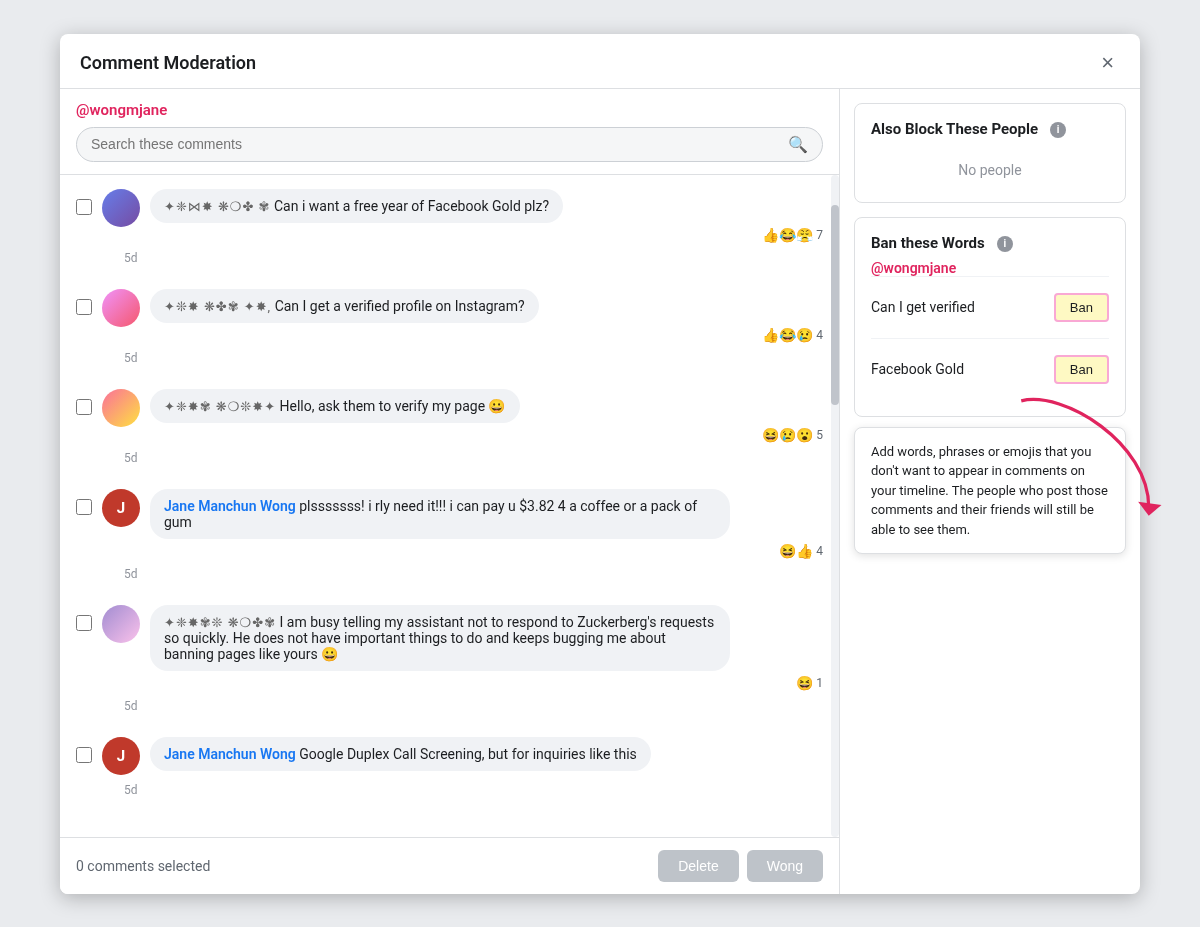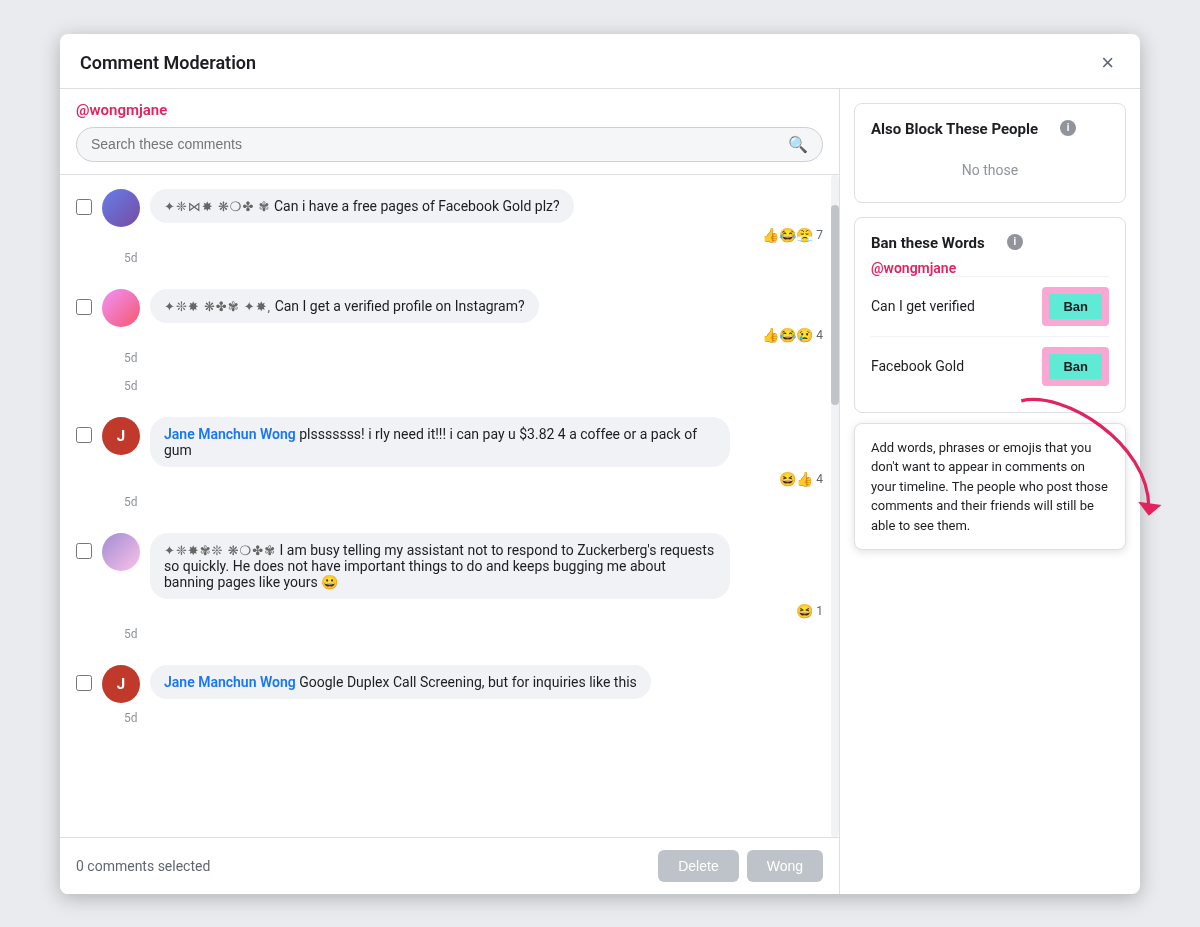--- a/index.html
+++ b/index.html
@@ -211,22 +211,22 @@
       border: 1px solid #dddfe2;
       border-radius: 8px;
       margin: 14px 14px 0 14px;
       padding: 16px;
     }
     .panel-card-title {
       font-size: 15px;
       font-weight: 700;
       color: #1c1e21;
       display: flex;
-      align-items: flex-start;
-      gap: 22px;
+      align-items: flex-end;
+      gap: 12px;
     }
     .info-icon {
       width: 16px;
       height: 16px;
       border-radius: 50%;
       background: #90949c;
       color: white;
       font-size: 10px;
       display: inline-flex;
       align-items: center;
@@ -246,36 +246,36 @@
     .ban-words-user {
       color: #e0245e;
       font-weight: 600;
       font-size: 14px;
       margin-top: 8px;
     }
     .ban-word-row {
       display: flex;
       align-items: center;
       justify-content: space-between;
-      padding: 10px 0;
+      padding: 16px 0;
       border-top: 1px solid #f0f2f5;
     }
     .ban-word-label {
       font-size: 14px;
       color: #1c1e21;
     }
     .ban-btn {
-      border: 7px solid #f9a8d4;
-      background: #5eead4;
+      border: 2px solid #f9a8d4;
+      background: #fef9c3;
       border-radius: 4px;
       padding: 5px 14px;
       font-size: 13px;
       color: #1c1e21;
       cursor: pointer;
-      font-weight: 700;
+      font-weight: 400;
     }
     .tooltip-card {
       background: #fff;
       border: 1px solid #dddfe2;
       border-radius: 8px;
       margin: 10px 14px 0 14px;
       padding: 14px 16px;
       box-shadow: 0 2px 8px rgba(0,0,0,0.12);
       font-size: 13px;
       color: #1c1e21;
@@ -338,21 +338,21 @@
 
       <div class="comments-container">
         <div class="comments-list">
 
           <div class="comment-item">
             <input type="checkbox" class="comment-checkbox" style="">
             <div class="avatar avatar-1"></div>
             <div class="comment-content-wrap">
               <div class="comment-bubble">
                 <span class="comment-scrambled">✦❈⋈✸ ❋❍✤ ✾</span>
-                <span class="comment-text"> Can i have a free pages of Facebook Gold plz?</span>
+                <span class="comment-text"> Can i want a free year of Facebook Gold plz?</span>
               </div>
               <div class="comment-reactions">
                 <span class="reaction-emojis">👍😂😤</span>
                 <span> 7</span>
               </div>
             </div>
           </div>
           <div class="comment-meta">5d</div>
 
           <div class="comment-item">
@@ -364,20 +364,34 @@
                 <span class="comment-text"> Can I get a verified profile on Instagram?</span>
               </div>
               <div class="comment-reactions">
                 <span class="reaction-emojis">👍😂😢</span>
                 <span> 4</span>
               </div>
             </div>
           </div>
           <div class="comment-meta">5d</div>
 
+          <div class="comment-item">
+            <input type="checkbox" class="comment-checkbox" style="">
+            <div class="avatar avatar-5"></div>
+            <div class="comment-content-wrap">
+              <div class="comment-bubble">
+                <span class="comment-scrambled">✦❈✸✾ ❋❍❊✸✦</span>
+                <span class="comment-text"> Hello, ask them to verify my page 😀</span>
+              </div>
+              <div class="comment-reactions">
+                <span class="reaction-emojis">😆😢😮</span>
+                <span> 5</span>
+              </div>
+            </div>
+          </div>
           <div class="comment-meta">5d</div>
 
           <div class="comment-item">
             <input type="checkbox" class="comment-checkbox" style="">
             <div class="avatar avatar-jane">J</div>
             <div class="comment-content-wrap">
               <div class="comment-bubble">
                 <span class="comment-author">Jane Manchun Wong</span>
                 <span class="comment-text"> plsssssss! i rly need it!!! i can pay u $3.82 4 a coffee or a pack of gum</span>
               </div>
@@ -433,21 +447,21 @@
       </div>
     </div>
 
     <div class="right-panel">
 
       <div class="panel-card">
         <div class="panel-card-title">
           <span>Also Block These People</span>
           <span class="info-icon">i</span>
         </div>
-        <div class="no-people">No those</div>
+        <div class="no-people">No people</div>
       </div>
 
       <div class="panel-card ban-words-card">
         <div class="panel-card-title">
           <span>Ban these Words</span>
           <span class="info-icon">i</span>
         </div>
         <div class="ban-words-user">@wongmjane</div>
 
         <div class="ban-word-row">

